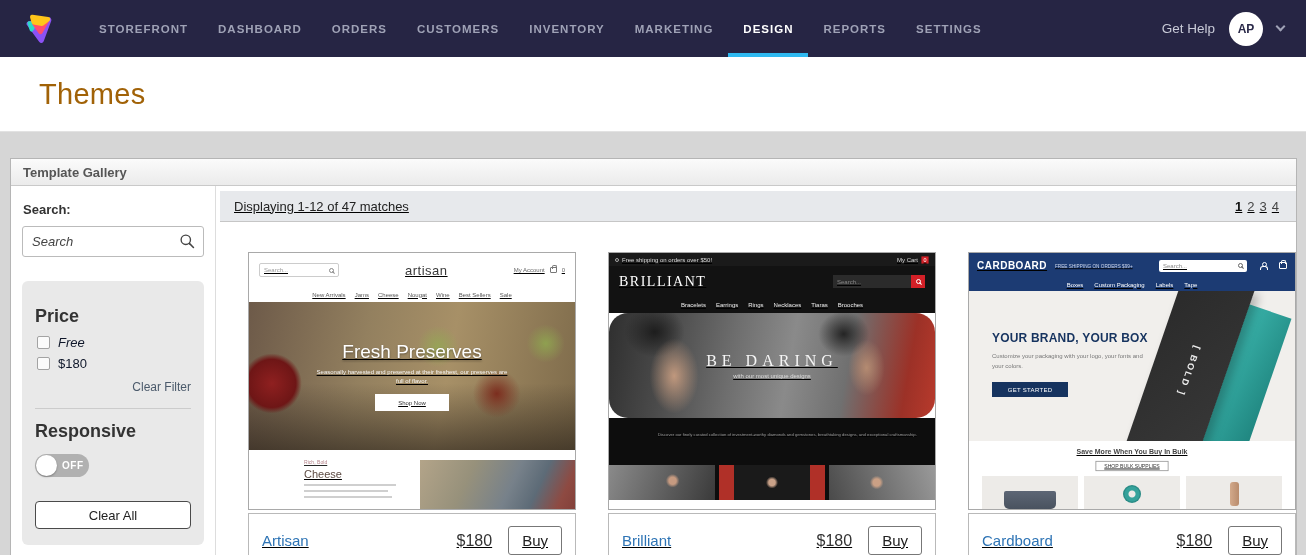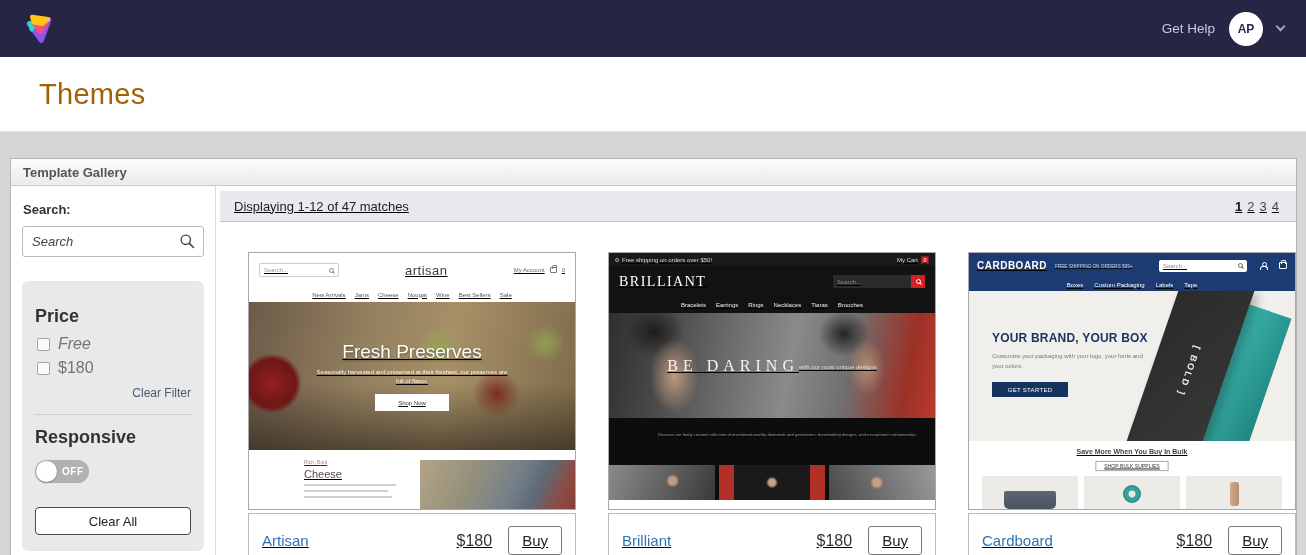--- a/index.html
+++ b/index.html
@@ -38,21 +38,21 @@
   .search-wrap { position:relative; }
   .search-input { width:100%; height:31px; border:1px solid #bbb; border-radius:3px; padding:0 30px 0 9px;
                   font-size:13px; font-style:italic; color:#333; font-family:"Liberation Sans",sans-serif; outline:none; }
   .search-input::placeholder { color:#444; font-style:italic; }
   .search-icon { position:absolute; right:8px; top:7px; }
   .filter-box { margin-top:24px; background:#e9e9e9; border-radius:6px; padding:13px 13px 16px; }
   .filter-title { font-size:19px; font-weight:700; color:#333; padding-bottom:11px; border-bottom:1px solid #ccc; }
   .filter-sub { font-size:18px; font-weight:700; color:#333; margin:12px 0 8px; }
   .chk-row { display:flex; align-items:center; gap:8px; margin:6px 0 6px 2px; }
   .chk { appearance:none; width:13px; height:13px; border:1px solid #a3a3a3; border-radius:2px; background:#fbfbfb; }
-  .chk-label { font-size:16px; color:#737373; }
+  .chk-label { font-size:13px; color:#0f172a; }
   .chk-label.italic { font-style:italic; }
   .clear-filter { text-align:right; font-size:12px; color:#4b5a6b; margin-top:9px; padding-bottom:14px;
                   border-bottom:1px solid #ccc; cursor:pointer; }
   .toggle { margin-top:12px; width:54px; height:23px; border-radius:12px; background:#b1b1b1;
             position:relative; display:flex; align-items:center; cursor:pointer; }
   .toggle-knob { position:absolute; left:1px; top:1px; width:21px; height:21px; border-radius:50%;
                  background:#ffffff; box-shadow:0 1px 2px rgba(0,0,0,.3); }
   .toggle-text { margin-left:27px; font-size:10px; font-weight:700; color:#fff; letter-spacing:.5px; }
   .clear-all { margin-top:24px; width:100%; height:28px; background:#ffffff; border:1px solid #4a4a4a;
                border-radius:4px; font-size:13px; color:#222; font-family:"Liberation Sans",sans-serif; cursor:pointer; }
@@ -116,28 +116,28 @@
   .b-dot { width:4px; height:4px; border:1px solid #aaa; border-radius:50%; }
   .b-badge { width:8px; height:8px; background:#d32027; color:#fff; font-size:6px; display:flex;
              align-items:center; justify-content:center; transform:scale(.9); }
   .b-header { height:31px; background:#121212; display:flex; align-items:center; padding:0 10px; }
   .b-logo { font-family:"Liberation Serif",serif; color:#fff; font-size:14px; letter-spacing:1.5px; }
   .b-search { margin-left:auto; width:92px; height:13px; background:#2b2b2b; display:flex; align-items:center; }
   .b-search-text { flex:1; font-size:6px; color:#888; padding-left:4px; }
   .b-sbtn { width:14px; height:13px; background:#d32027; color:#fff; display:flex; align-items:center; justify-content:center; }
   .b-nav { height:16px; background:#121212; display:flex; justify-content:center; gap:10px; align-items:center;
            font-size:6px; color:#eee; }
-  .b-hero { height:105px; position:relative; display:flex; flex-direction:row; align-items:center;
+  .b-hero { height:105px; position:relative; display:flex; flex-direction:column; align-items:center;
             justify-content:center; text-align:center;
             background:
               radial-gradient(ellipse 34px 52px at 20% 60%, rgba(198,156,128,.95) 0%, rgba(198,156,128,0) 72%),
               radial-gradient(ellipse 26px 40px at 79% 52%, rgba(186,144,116,.9) 0%, rgba(186,144,116,0) 70%),
               radial-gradient(ellipse 40px 34px at 14% 18%, #1d1d1d 0%, rgba(29,29,29,0) 75%),
               radial-gradient(ellipse 34px 30px at 72% 20%, #242424 0%, rgba(36,36,36,0) 75%),
-              linear-gradient(100deg, #2f2f2f 0%, #4a4a4a 18%, #6e6e6e 38%, #8a8a8a 55%, #707070 72%, #9c3127 90%, #b83a2c 100%); }
+              linear-gradient(100deg, #2f2f2f 0%, #4a4a4a 18%, #6e6e6e 38%, #8a8a8a 55%, #707070 72%, #9c3127 90%, #b83a2c 100%); border-radius: 19px; }
   .b-hero-title { font-family:"Liberation Serif",serif; font-size:16px; letter-spacing:5px; color:#f5f5f5; }
   .b-hero-sub { font-size:6px; color:#ddd; margin-top:3px; }
   .b-elevate { height:47px; background:#0d0d0d; color:#eee; text-align:center; padding-top:10px; }
   .b-elev-title { font-family:"Liberation Serif",serif; font-size:9px; letter-spacing:2px; }
   .b-desc { font-size:6px; color:#999; white-space:nowrap; transform:scale(.7); transform-origin:50% 0; margin-top:4px; }
   .b-photos { height:35px; display:flex; gap:4px; background:#0d0d0d; }
   .b-photos div { flex:1; }
   .bp1 { background:radial-gradient(circle 9px at 60% 45%, #c59a80 0 40%, rgba(197,154,128,0) 75%),
          linear-gradient(110deg,#8a8a8a,#3a3a3a); }
   .bp2 { background:radial-gradient(circle 8px at 50% 50%, #c9a188 0 40%, rgba(201,161,136,0) 75%),
@@ -191,20 +191,31 @@
 
 <div class="navbar">
   <div class="logo">
     <svg width="30" height="34" viewBox="0 0 40 44">
       <path d="M7 15 L33 10 L23 37 Z" fill="#8c52f5" stroke="#8c52f5" stroke-width="7" stroke-linejoin="round"></path>
       <path d="M7 14 L15 15 L10 23 Z" fill="#2bd9c8" stroke="#2bd9c8" stroke-width="5" stroke-linejoin="round"></path>
       <path d="M14 15 L30 12 L22 26 Z" fill="#ff4d6d" stroke="#ff4d6d" stroke-width="6" stroke-linejoin="round"></path>
       <path d="M11 6 L32 9 L24 15 L13 13 Z" fill="#ffc61a" stroke="#ffc61a" stroke-width="6" stroke-linejoin="round"></path>
     </svg>
   </div>
+  <div class="nav-items">
+    <div class="nav-item">STOREFRONT</div>
+    <div class="nav-item">DASHBOARD</div>
+    <div class="nav-item">ORDERS</div>
+    <div class="nav-item">CUSTOMERS</div>
+    <div class="nav-item">INVENTORY</div>
+    <div class="nav-item">MARKETING</div>
+    <div class="nav-item active">DESIGN</div>
+    <div class="nav-item">REPORTS</div>
+    <div class="nav-item">SETTINGS</div>
+  </div>
   <div class="nav-right">
     <span class="get-help">Get Help</span>
     <span class="avatar">AP</span>
     <span class="chev"></span>
   </div>
 </div>
 
 <div class="title-bar">
   <div class="page-title">Themes</div>
 </div>

